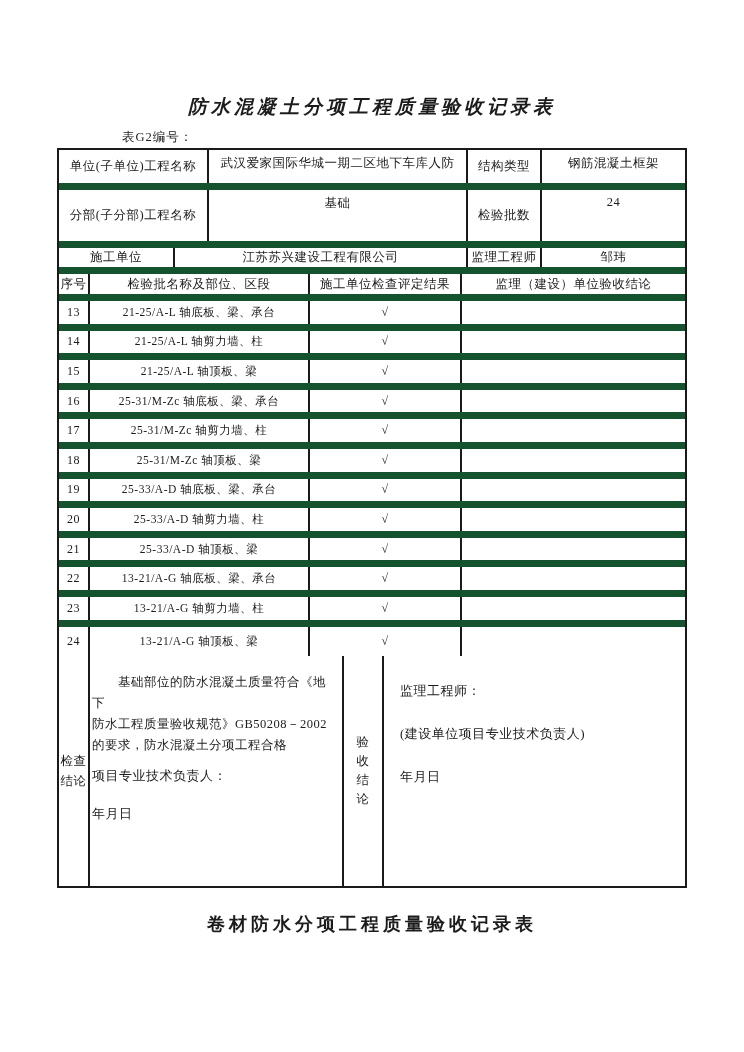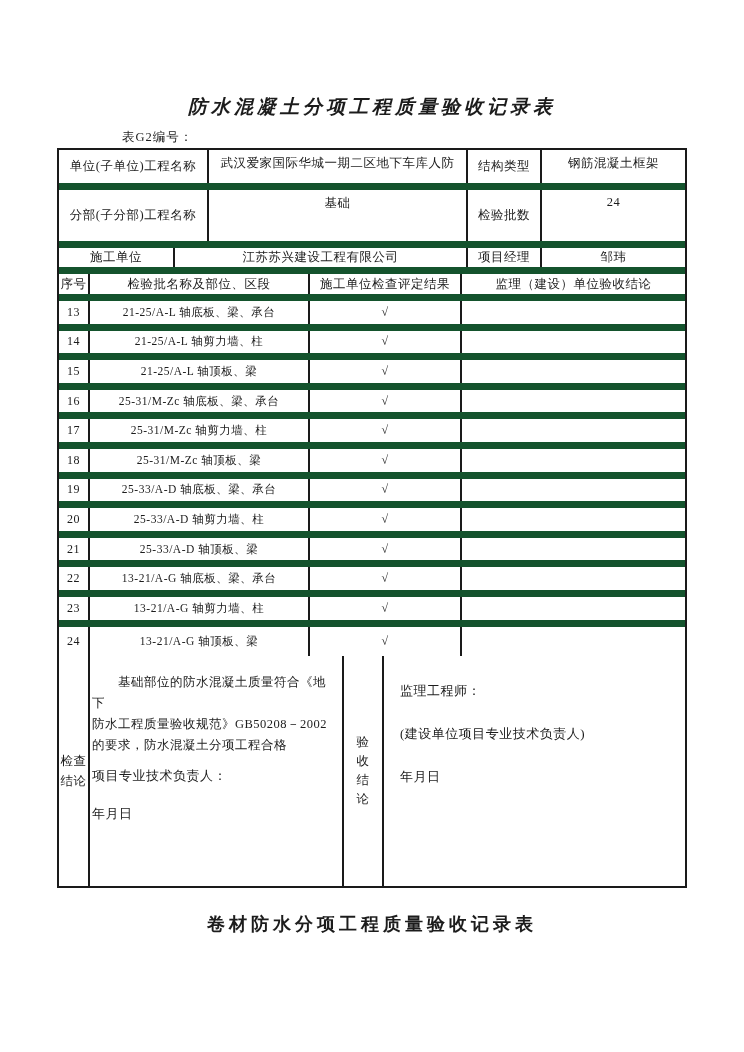--- a/index.html
+++ b/index.html
@@ -86,21 +86,21 @@
     <div class="row h42">
       <div class="cell w150">分部(子分部)工程名称</div>
       <div class="cell w259 vtop">基础</div>
       <div class="cell w74">检验批数</div>
       <div class="cell vtop">24</div>
     </div>
 
     <div class="row h26">
       <div class="cell w116">施工单位</div>
       <div class="cell w293">江苏苏兴建设工程有限公司</div>
-      <div class="cell w74">项目经理</div>
+      <div class="cell w74">监理工程师</div>
       <div class="cell">邹玮</div>
     </div>
 
     <div class="row h27">
       <div class="cell w41">序号</div>
       <div class="cell w220">检验批名称及部位、区段</div>
       <div class="cell w152">施工单位检查评定结果</div>
       <div class="cell">监理（建设）单位验收结论</div>
     </div>
 

